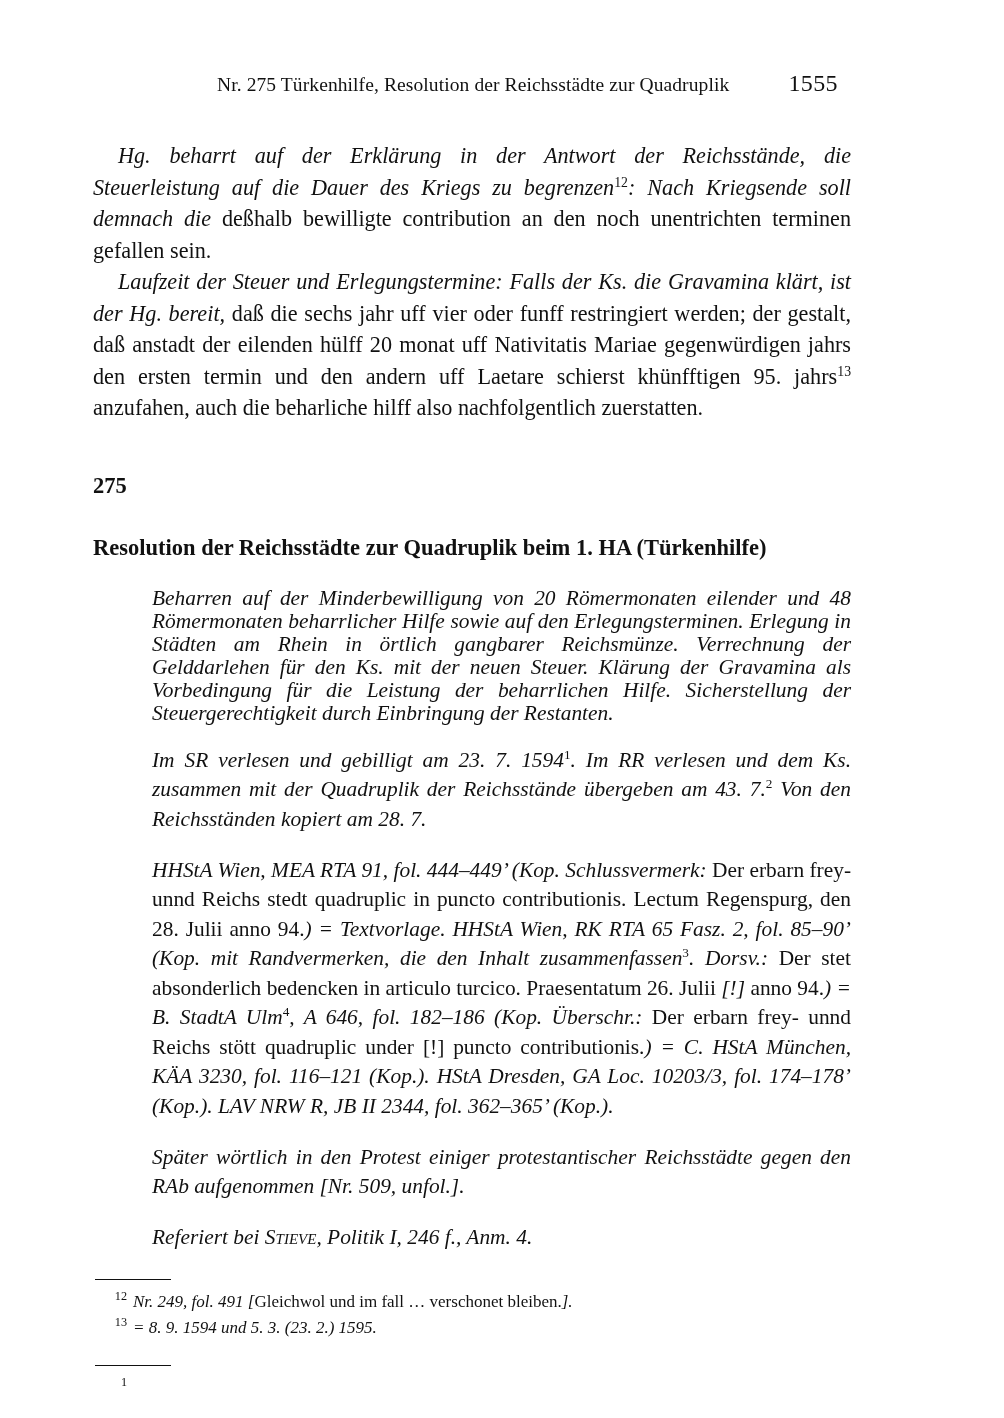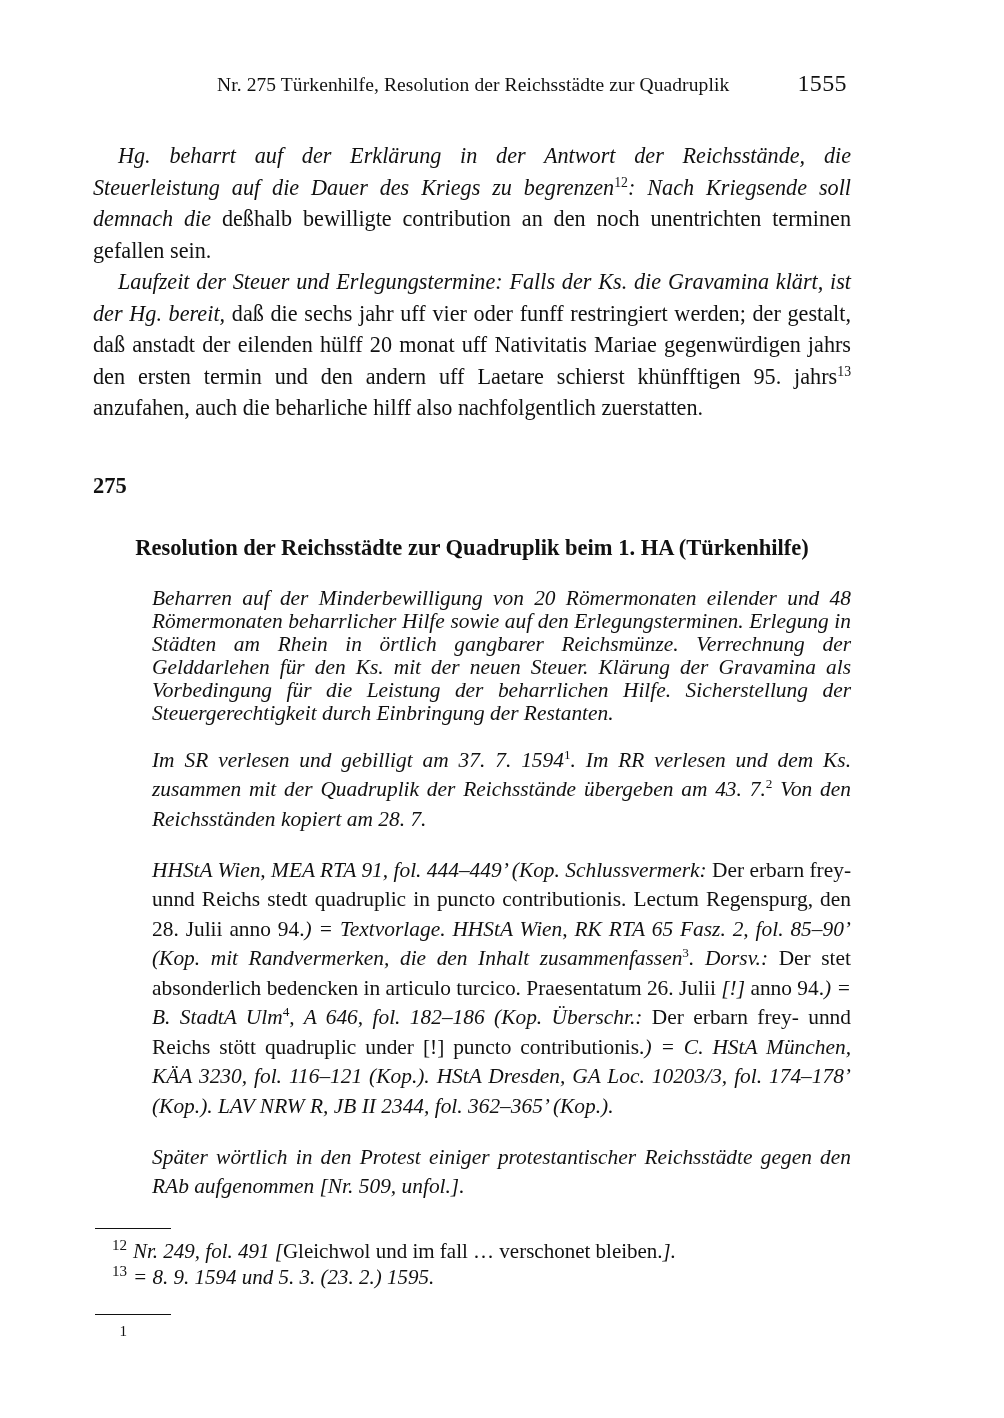--- a/index.html
+++ b/index.html
@@ -36,21 +36,21 @@
   .runhead-title {
     position: absolute;
     left: 124px;
     top: 74px;
     font-size: 19.5px;
     letter-spacing: 0.1px;
     white-space: nowrap;
   }
   .runhead-page {
     position: absolute;
-    right: 4px;
+    right: 13px;
     top: 70px;
     font-size: 24px;
     font-weight: normal;
     letter-spacing: 0.4px;
   }
 
   
   .para {
     font-size: 22.2px;
     line-height: 31.5px;
@@ -78,21 +78,20 @@
     line-height: 30px;
     flex-direction: column;
   }
   .section-num {
     width: 62px;
     flex: 0 0 62px;
     text-align: left;
   }
   .section-title {
     flex: 1 1 auto;
-    text-align: center;
   }
 
   
   .doc-block {
     margin-left: 59px;
     width: 699px;
   }
   .summary {
     margin-top: 24px;
     font-size: 21.4px;
@@ -123,21 +122,21 @@
     margin-top: 26px;
   }
   .fn-group.second { margin-top: 24px; }
   .fn-rule {
     width: 76px;
     height: 0;
     border-top: 1.6px solid #111;
     margin: 0 0 9px 2px;
   }
   .fn {
-    font-size: 21px;
+    font-size: 17px;
     line-height: 26px;
     text-align: justify;
     margin: 0;
     padding-left: 0;
     text-indent: 0;
   }
   .fn .fn-num {
     display: inline-block;
     width: 34px;
     text-align: right;
@@ -169,26 +168,27 @@
 
     <div class="section-head">
       <span class="section-num">275</span>
       <span class="section-title">Resolution der Reichsstädte zur Quadruplik beim 1. HA (Türkenhilfe)</span>
     </div>
 
     <div class="doc-block">
 
       <p class="summary">Beharren auf der Minderbewilligung von 20 Römermonaten eilender und 48 Römermonaten beharrlicher Hilfe sowie auf den Erlegungsterminen. Erlegung in Städten am Rhein in örtlich gangbarer Reichsmünze. Verrechnung der Gelddarlehen für den Ks. mit der neuen Steuer. Klärung der Gravamina als Vorbedingung für die Leistung der beharrlichen Hilfe. Sicherstellung der Steuergerechtigkeit durch Einbringung der Restanten.</p>
 
-      <p class="provenance"><i>Im SR verlesen und gebilligt am 37. 7. 1594</i><sup>1</sup><i>. Im RR verlesen und dem Ks. zusammen mit der Quadruplik der Reichsstände übergeben am 43. 7.</i><sup>2</sup><i> Von den Reichsständen kopiert am 28. 7.</i></p>
+      <p class="provenance"><i>Im SR verlesen und gebilligt am 23. 7. 1594</i><sup>1</sup><i>. Im RR verlesen und dem Ks. zusammen mit der Quadruplik der Reichsstände übergeben am 43. 7.</i><sup>2</sup><i> Von den Reichsständen kopiert am 28. 7.</i></p>
 
       <p class="refs"><i>HHStA Wien, MEA RTA 91, fol. 444–449’ (Kop. Schlussvermerk:</i><span> Der erbarn frey- unnd Reichs stedt quadruplic in puncto contributionis. Lectum Regenspurg, den 28. Julii anno 94.</span><i>) = Textvorlage. HHStA Wien, RK RTA 65 Fasz. 2, fol. 85–90’ (Kop. mit Randvermerken, die den Inhalt zusammenfassen</i><sup>3</sup><i>. Dorsv.:</i><span> Der stet absonderlich bedencken in articulo turcico. Praesentatum 26. Julii </span><i>[!]</i><span> anno 94.</span><i>) = B. StadtA Ulm</i><sup>4</sup><i>, A 646, fol. 182–186 (Kop. Überschr.:</i><span> Der erbarn frey- unnd Reichs stött quadruplic under [!] puncto contributionis.</span><i>) = C. HStA München, KÄA 3230, fol. 116–121 (Kop.). HStA Dresden, GA Loc. 10203/3, fol. 174–178’ (Kop.). LAV NRW R, JB II 2344, fol. 362–365’ (Kop.).</i></p>
 
       <p class="refs"><i>Später wörtlich in den Protest einiger protestantischer Reichsstädte gegen den RAb aufgenommen [Nr. 509, unfol.].</i></p>
 
+      <p class="refs nojust"><i>Referiert bei </i><i class="smallcaps">Stieve</i><i>, Politik I, 246 f., Anm. 4.</i></p>
 
     </div>
 
     <div class="fn-group">
       <div class="fn-rule"></div>
 
       <p class="fn"><span class="fn-num">12</span><i class="fn-body">Nr. 249, fol. 491 [</i><span class="fn-roman">Gleichwol und im fall … verschonet bleiben.</span><i class="fn-body">].</i></p>
 
       <p class="fn"><span class="fn-num">13</span><i class="fn-body">= 8. 9. 1594 und 5. 3. (23. 2.) 1595.</i></p>
     </div>

